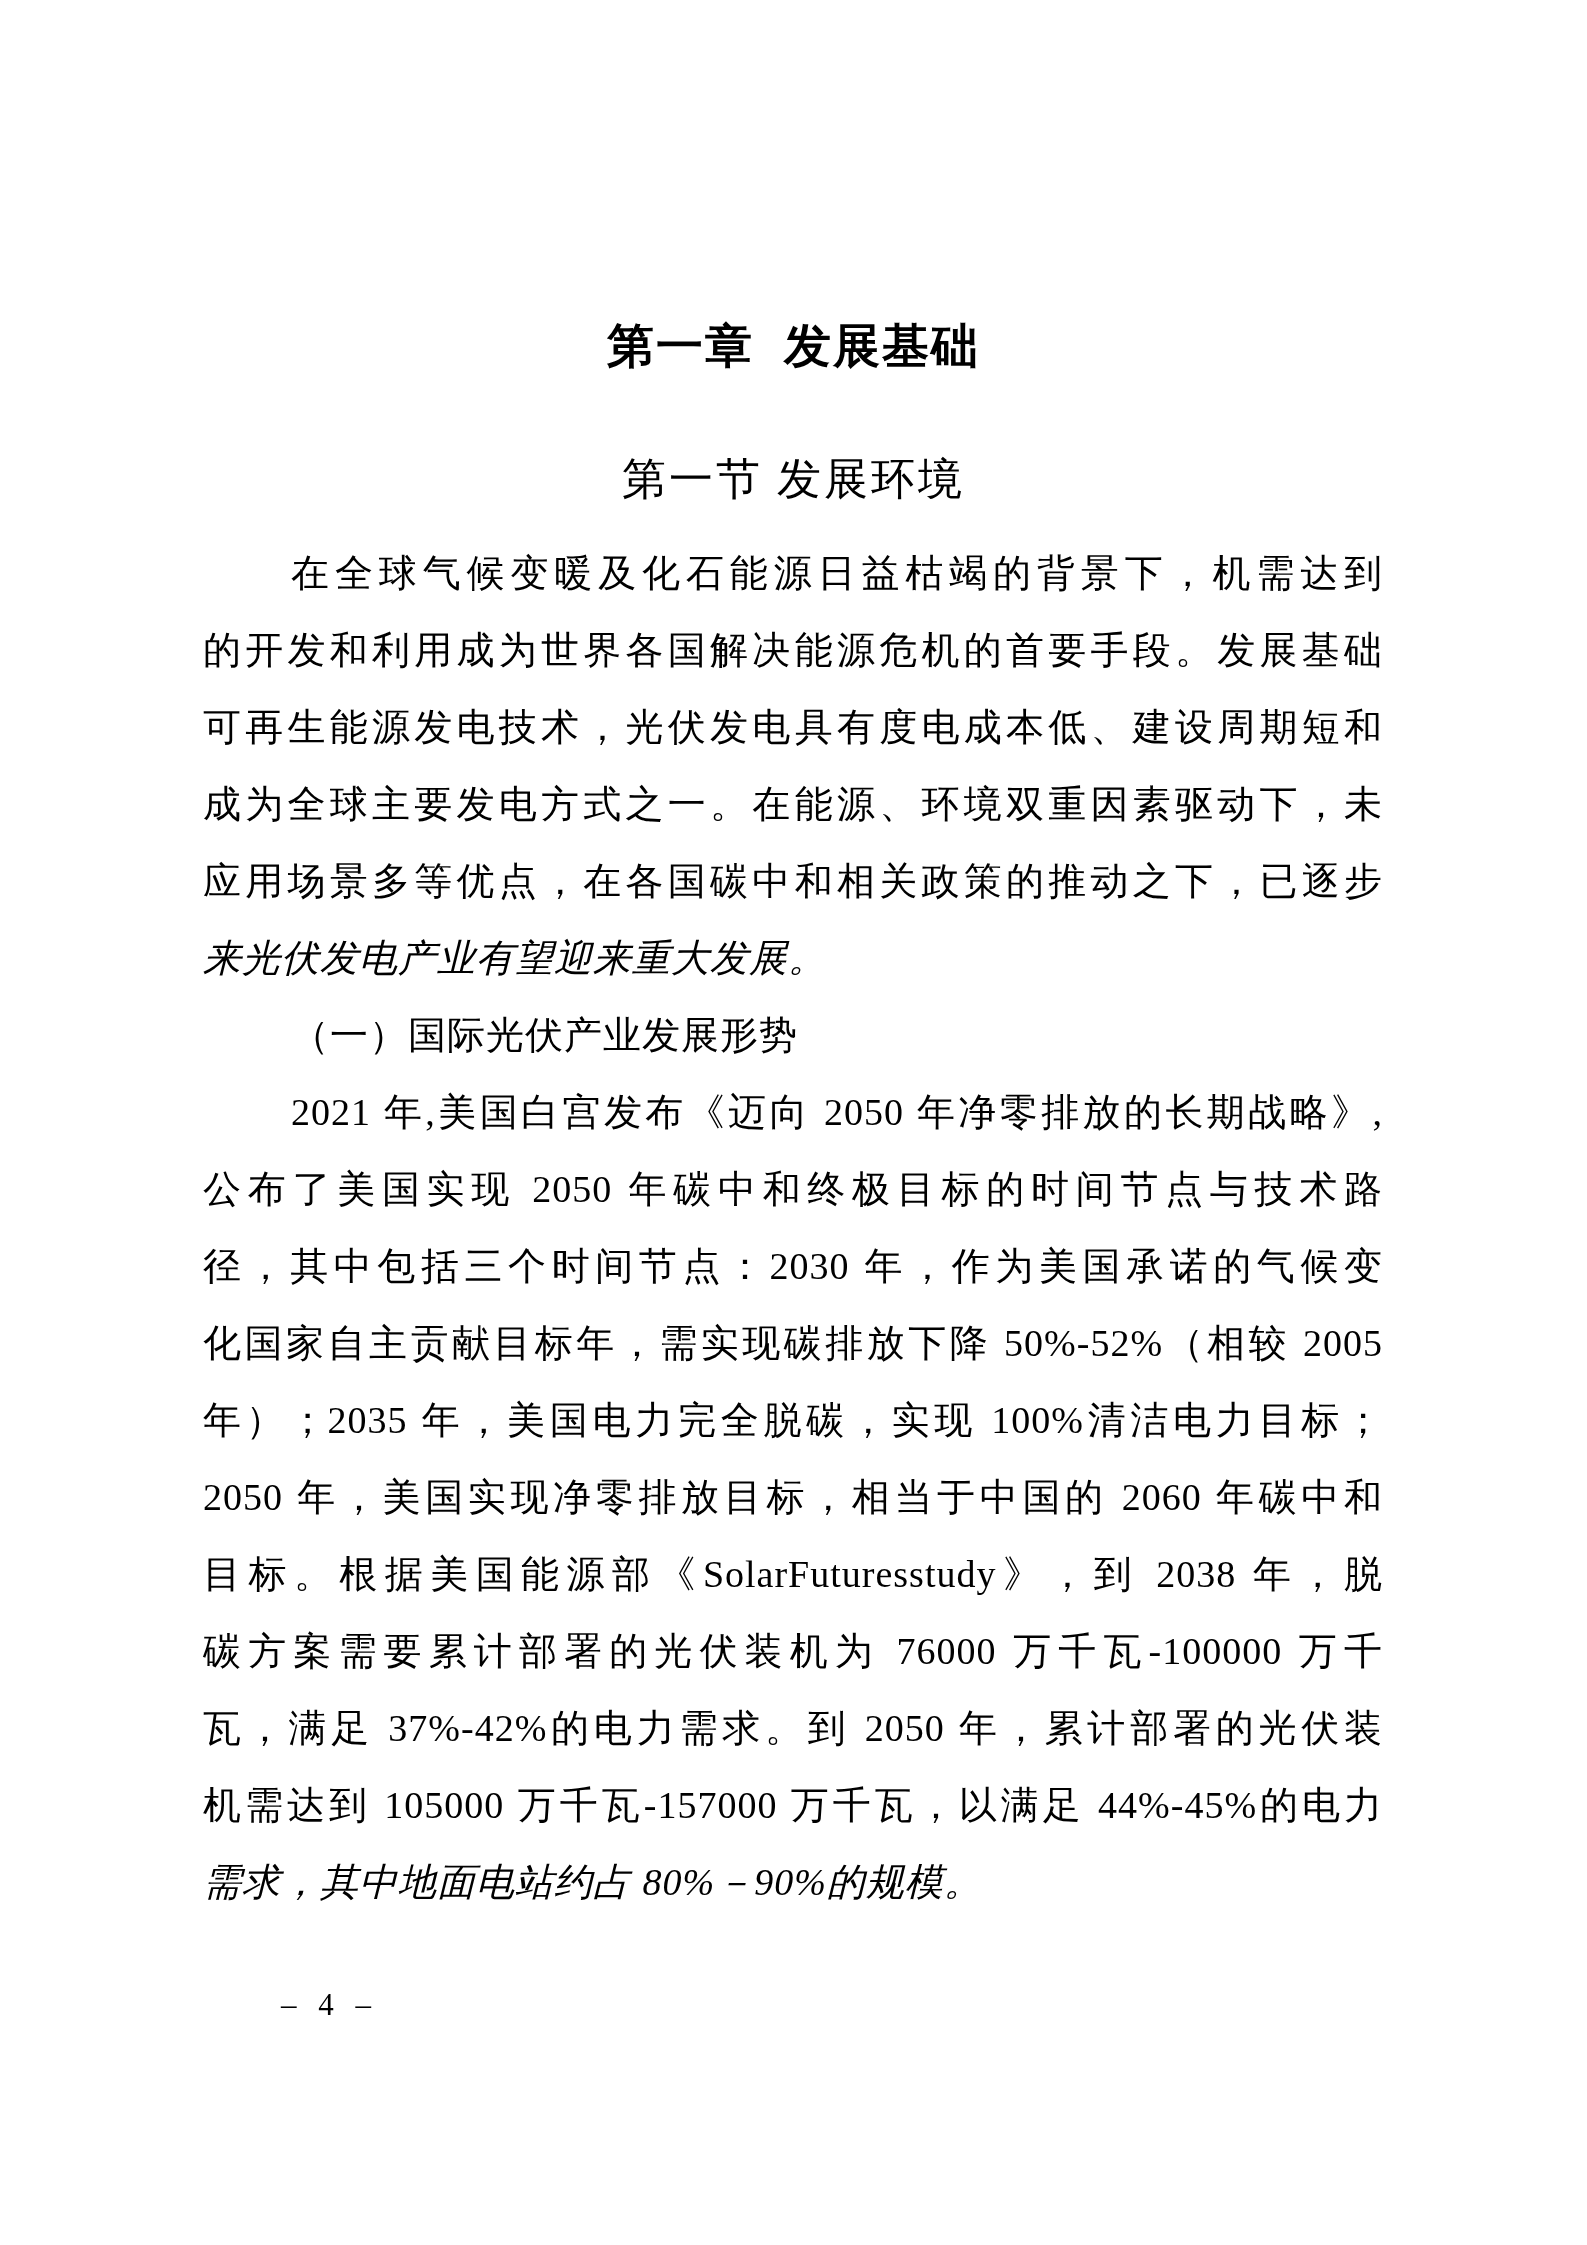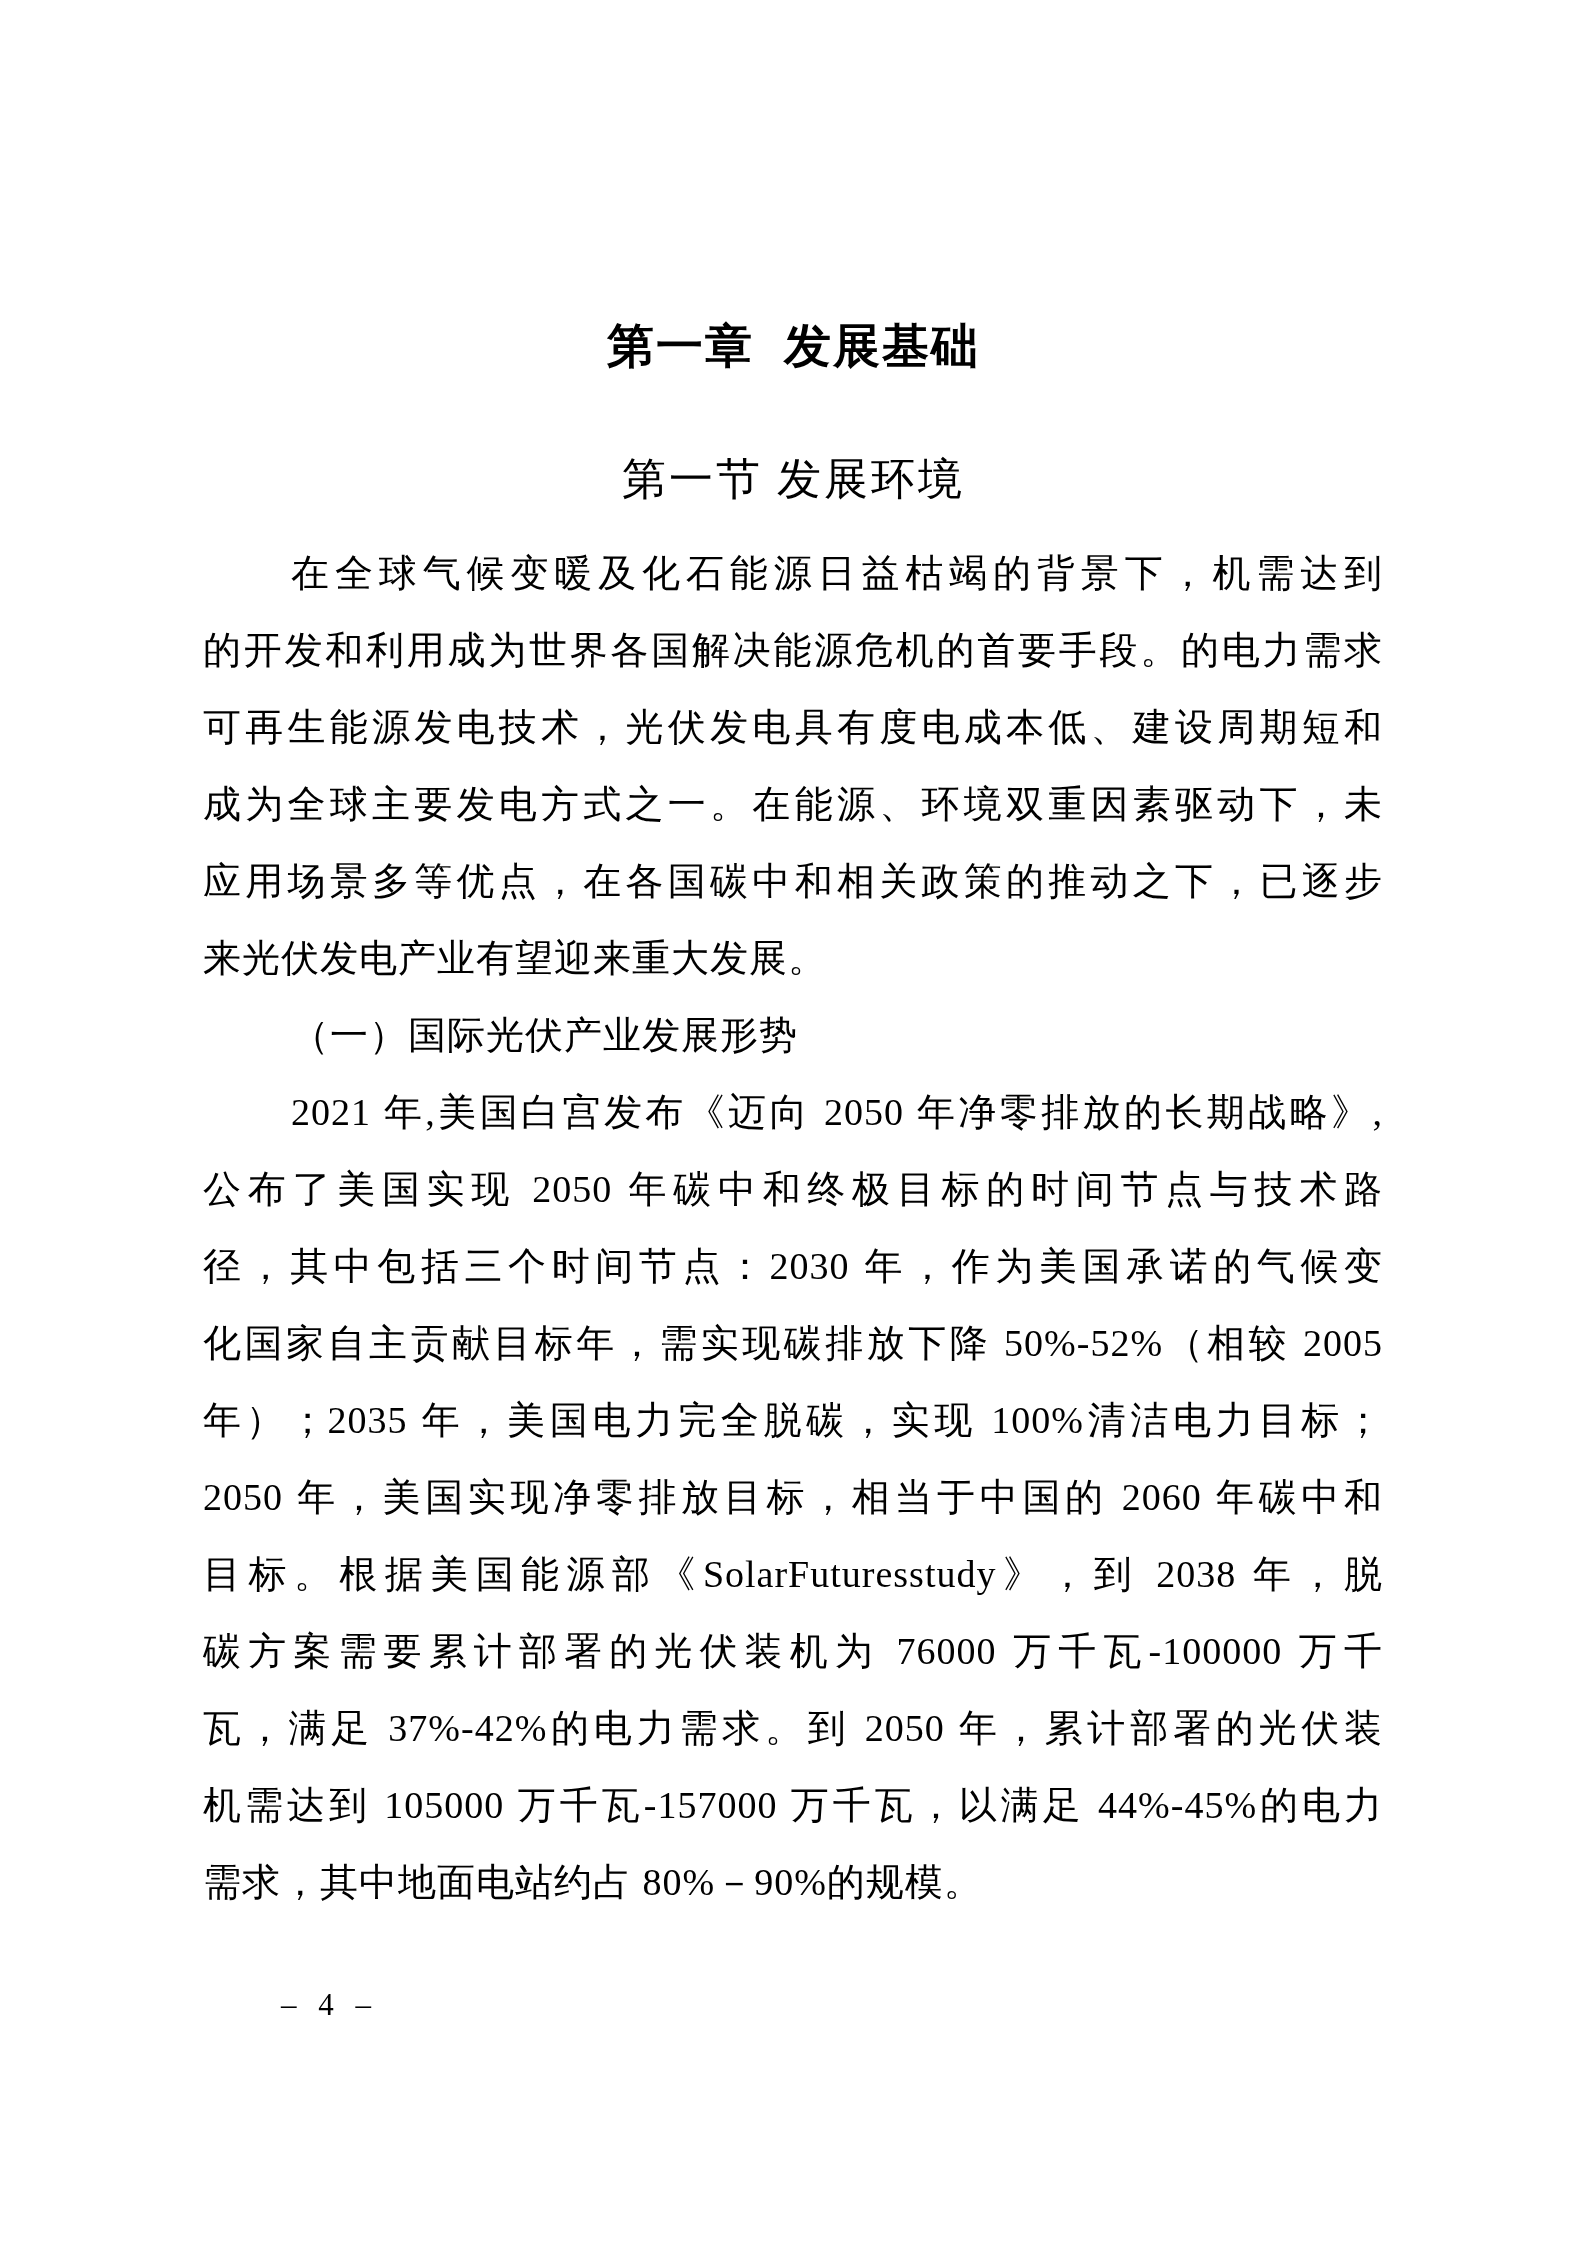--- a/index.html
+++ b/index.html
@@ -57,20 +57,21 @@
     text-align-last: justify;
     text-justify: inter-character;
     white-space: normal;
   }
   .line.first {
     text-indent: 88px;
   }
   .line.last {
     text-align: left;
     text-align-last: left;
+    font-style: italic;
   }
   .line.standalone {
     text-align: left;
     text-align-last: left;
     text-indent: 88px;
   }
   .page-number {
     position: absolute;
     left: 281px;
     top: 1985px;
@@ -85,21 +86,21 @@
 <div class="page">
 
   <h1 class="chapter-title">第一章 发展基础</h1>
 
   <h2 class="section-title">第一节 发展环境</h2>
 
   <div class="body-text">
 
     <div>
       <div class="line first">在全球气候变暖及化石能源日益枯竭的背景下，机需达到</div>
-      <div class="line">的开发和利用成为世界各国解决能源危机的首要手段。的电力需求</div>
+      <div class="line">的开发和利用成为世界各国解决能源危机的首要手段。发展基础</div>
       <div class="line">可再生能源发电技术，光伏发电具有度电成本低、建设周期短和</div>
       <div class="line">成为全球主要发电方式之一。在能源、环境双重因素驱动下，未</div>
       <div class="line">应用场景多等优点，在各国碳中和相关政策的推动之下，已逐步</div>
       <div class="line last">来光伏发电产业有望迎来重大发展。</div>
     </div>
 
     <div class="line standalone">（一）国际光伏产业发展形势</div>
 
     <div>
       <div class="line first">2021 年,美国白宫发布《迈向 2050 年净零排放的长期战略》,</div>

